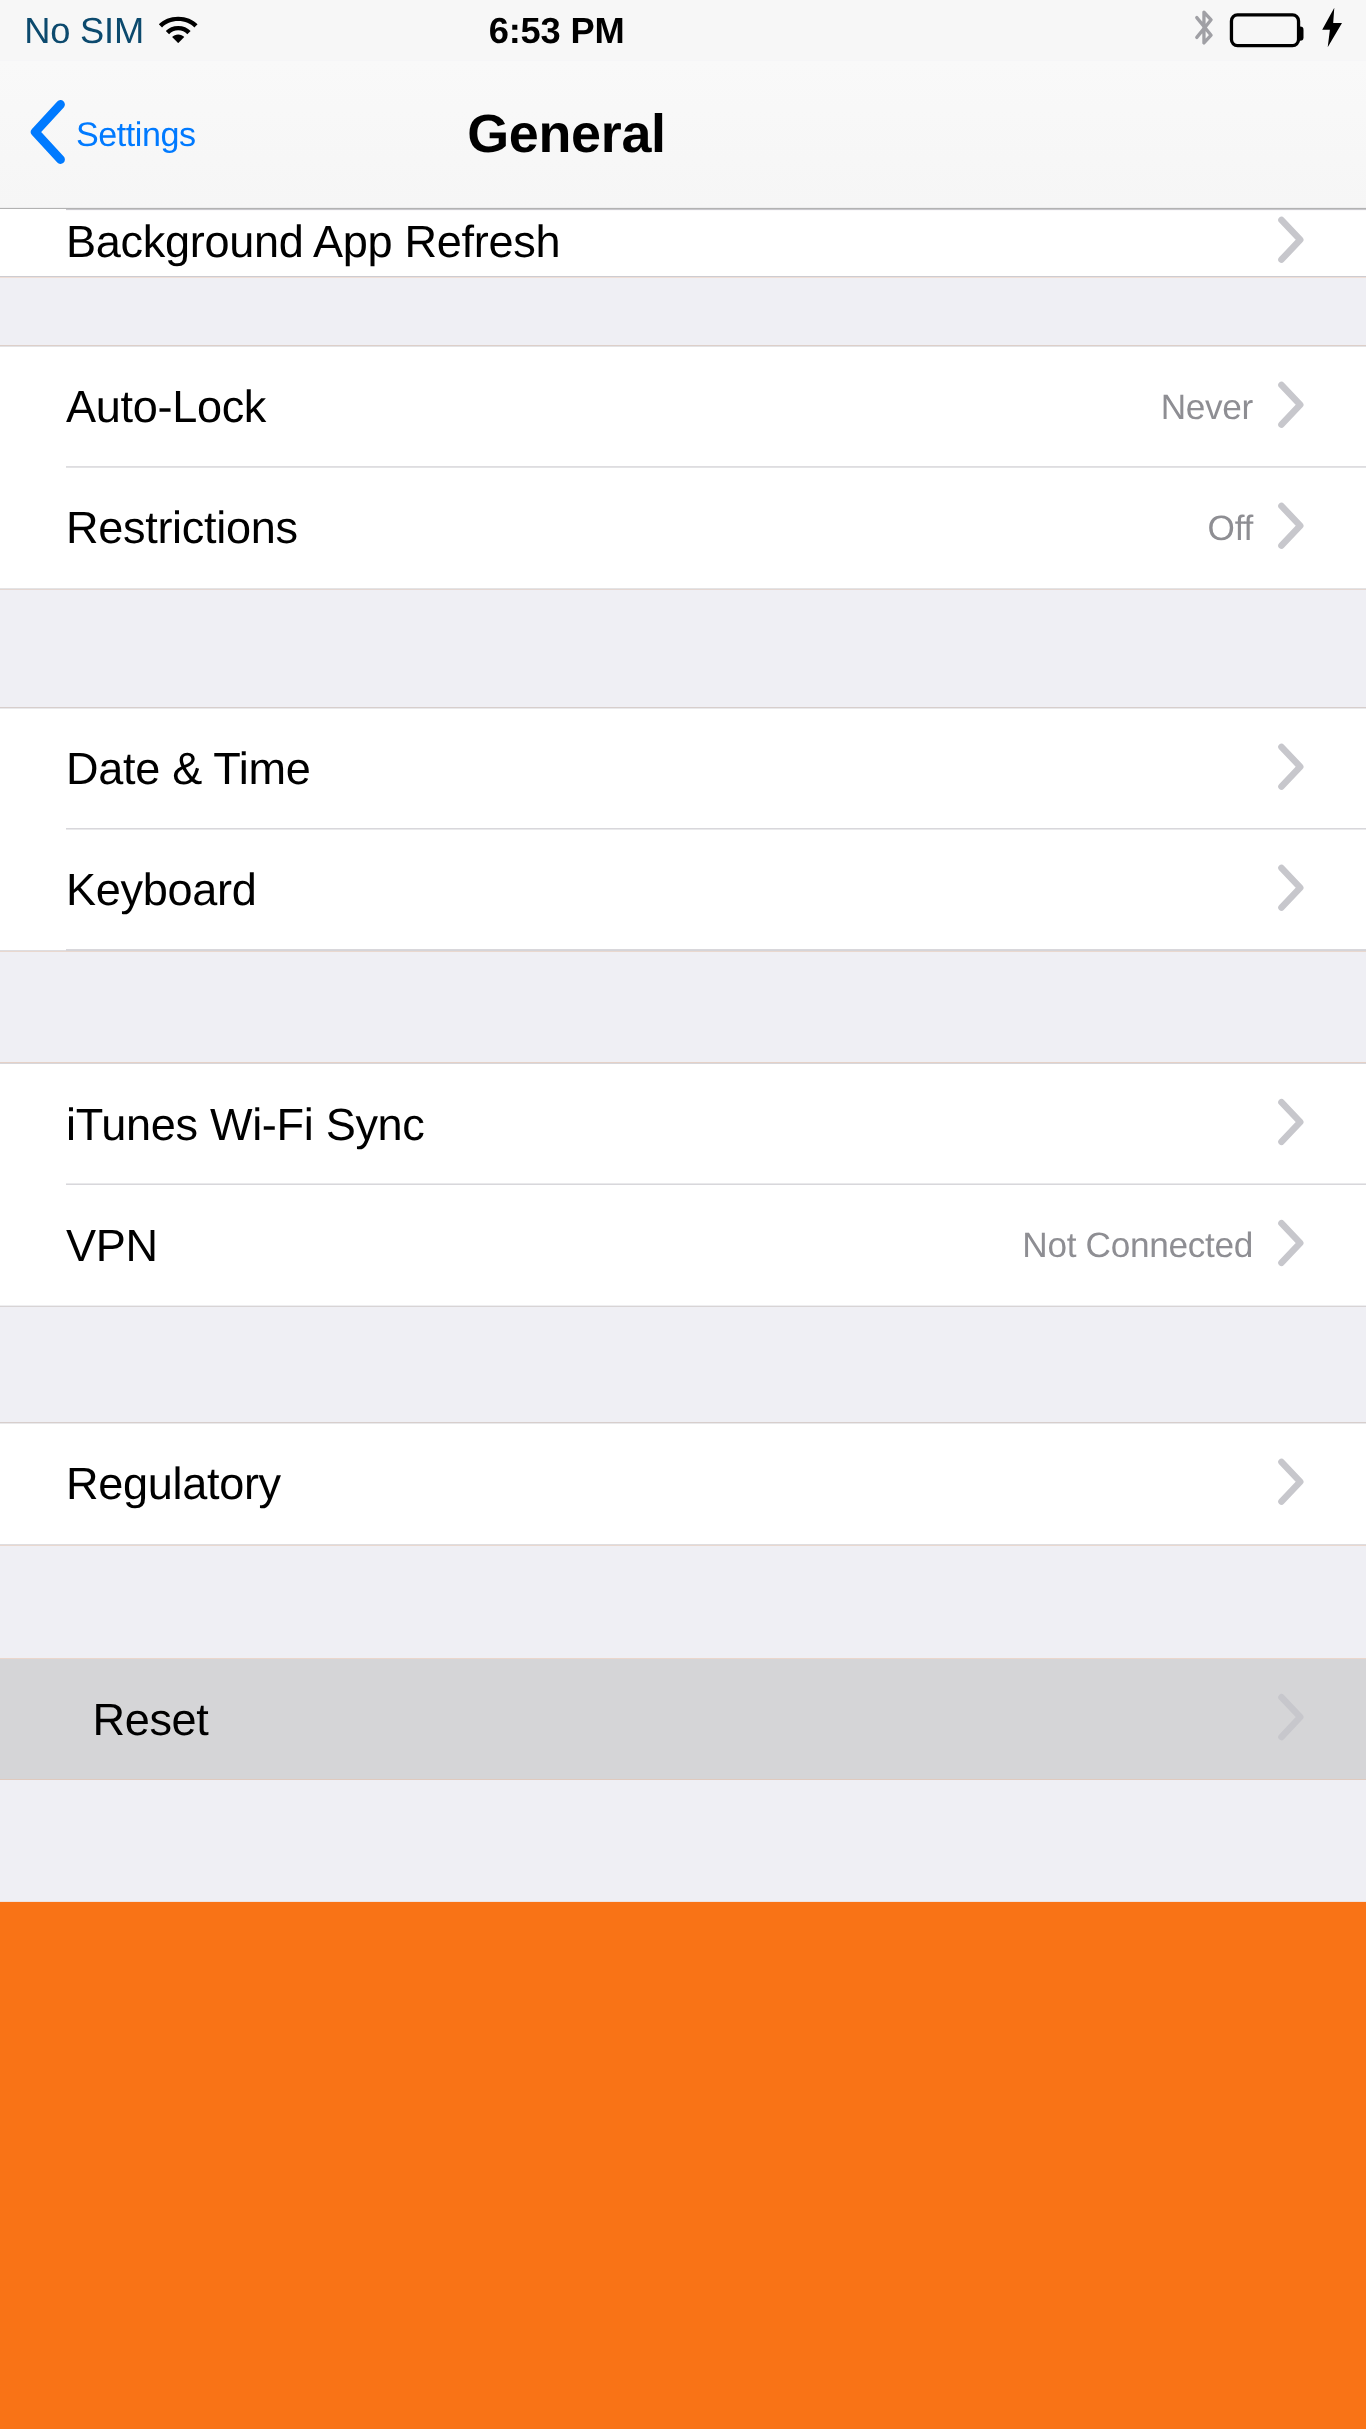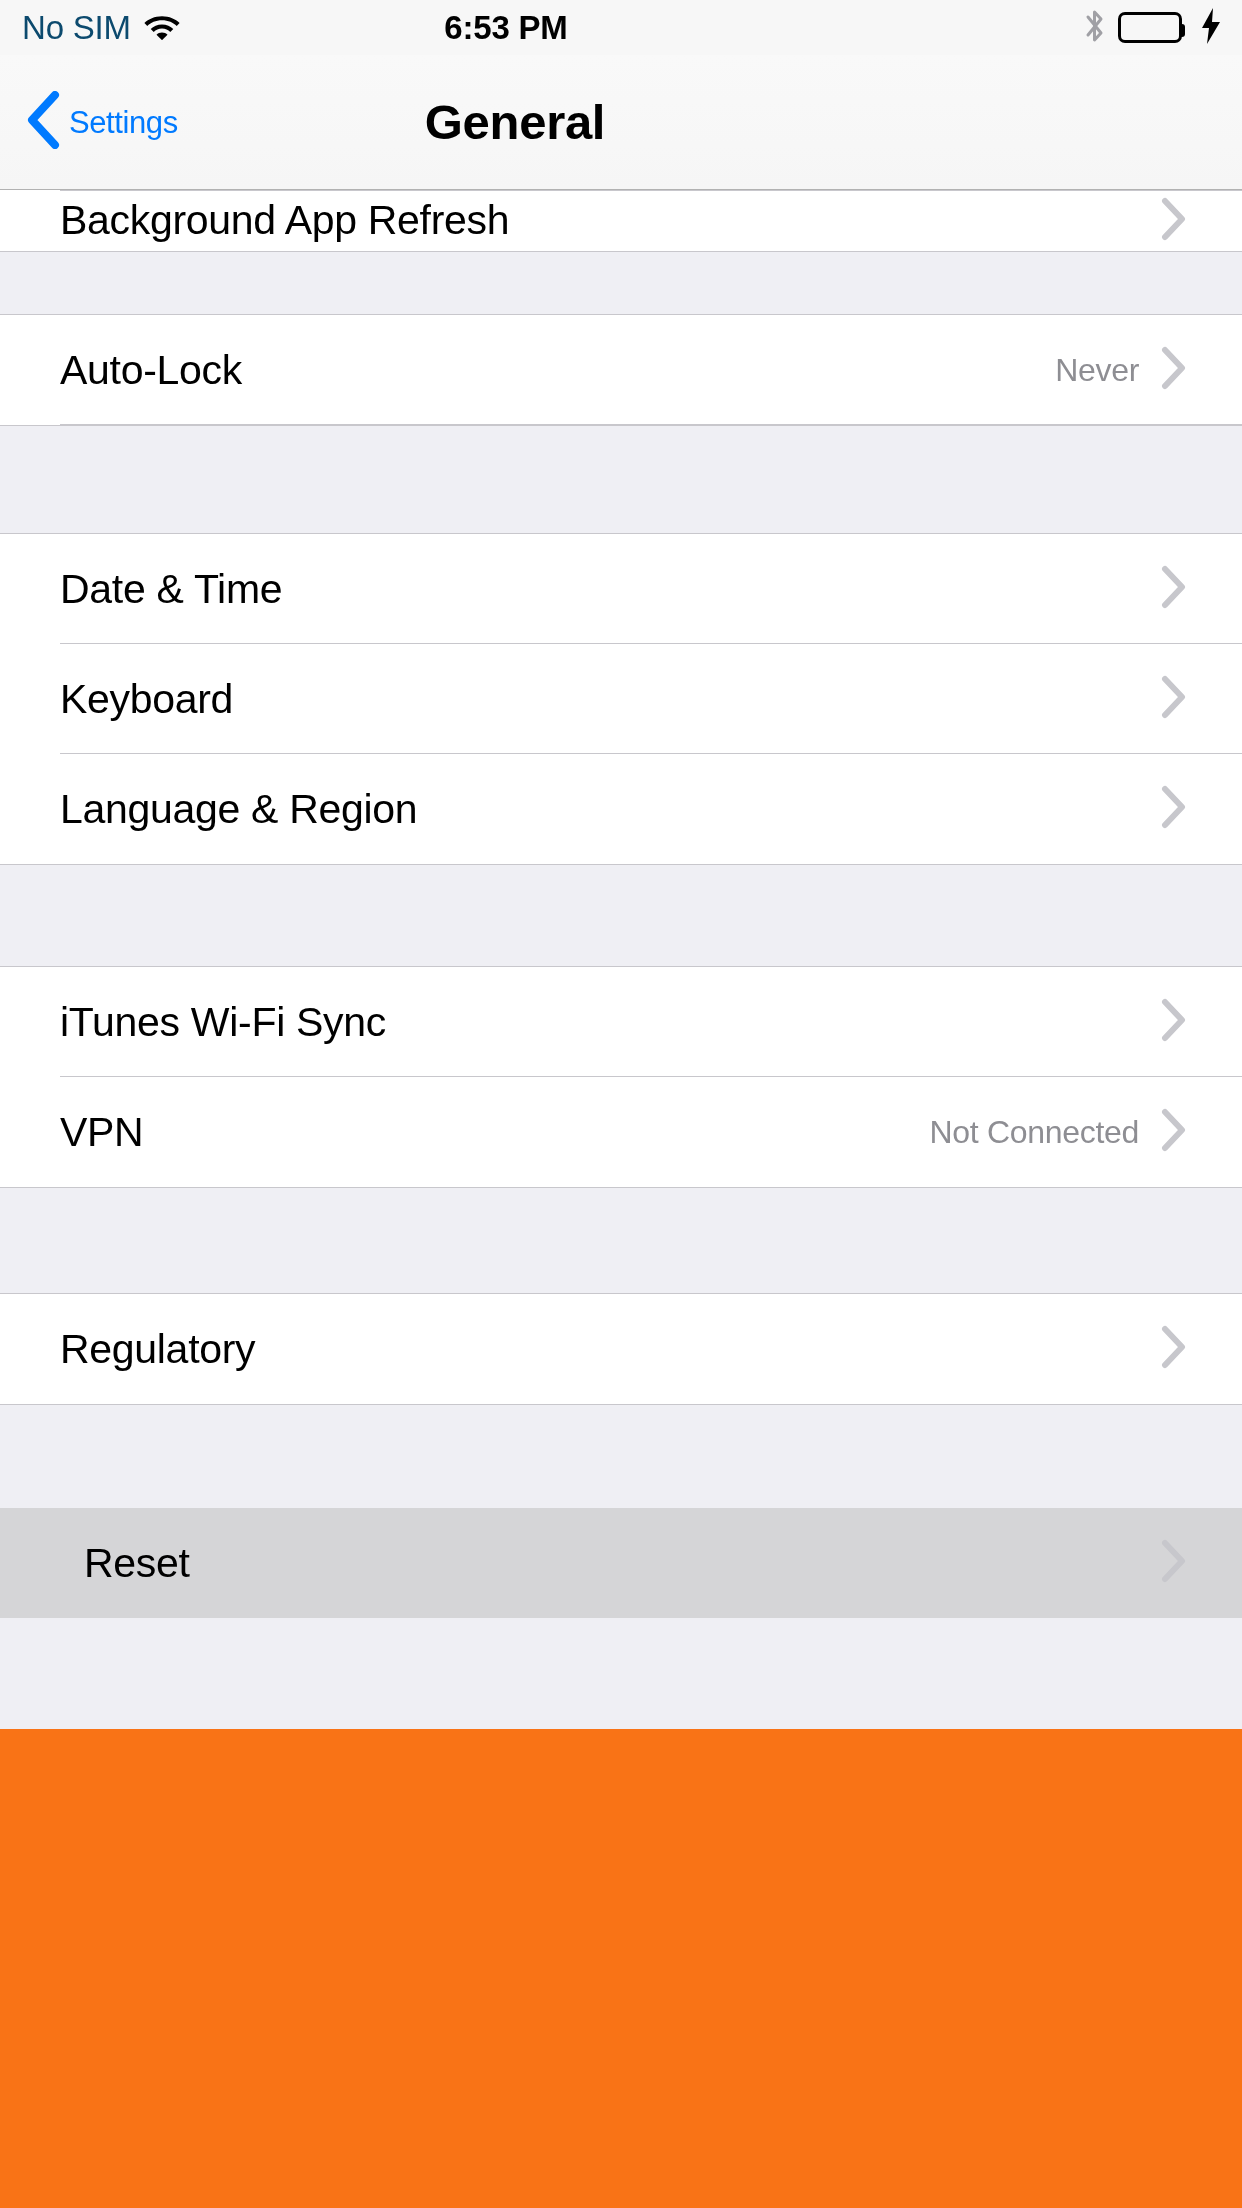--- a/index.html
+++ b/index.html
@@ -271,47 +271,48 @@
       <div class="group">
         <div class="row has-sep">
           <span class="row-label">Auto-Lock</span>
           <span class="row-right">
             <span class="row-value">Never</span>
             <span class="disclosure"><svg width="26" height="44" viewBox="0 0 26 44">
                 <path d="M4 4 L21 22 L4 40" stroke="#c7c7cc" stroke-width="6" fill="none" stroke-linecap="round" stroke-linejoin="round"></path>
               </svg></span>
           </span>
         </div>
+        <div class="row">
+          <span class="row-label">Restrictions</span>
+          <span class="row-right">
+            <span class="row-value">Off</span>
+            <span class="disclosure"><svg width="26" height="44" viewBox="0 0 26 44">
+                <path d="M4 4 L21 22 L4 40" stroke="#c7c7cc" stroke-width="6" fill="none" stroke-linecap="round" stroke-linejoin="round"></path>
+              </svg></span>
+          </span>
+        </div>
       </div>
       <div class="spacer" style="height: 107px;"></div>
       <div class="group">
         <div class="row has-sep">
           <span class="row-label">Date &amp; Time</span>
           <span class="row-right">
             <span class="disclosure"><svg width="26" height="44" viewBox="0 0 26 44">
                 <path d="M4 4 L21 22 L4 40" stroke="#c7c7cc" stroke-width="6" fill="none" stroke-linecap="round" stroke-linejoin="round"></path>
               </svg></span>
           </span>
         </div>
         <div class="row has-sep">
           <span class="row-label">Keyboard</span>
           <span class="row-right">
             <span class="disclosure"><svg width="26" height="44" viewBox="0 0 26 44">
                 <path d="M4 4 L21 22 L4 40" stroke="#c7c7cc" stroke-width="6" fill="none" stroke-linecap="round" stroke-linejoin="round"></path>
               </svg></span>
           </span>
         </div>
-        <div class="row">
-          <span class="row-label">Language &amp; Region</span>
-          <span class="row-right">
-            <span class="disclosure"><svg width="26" height="44" viewBox="0 0 26 44">
-                <path d="M4 4 L21 22 L4 40" stroke="#c7c7cc" stroke-width="6" fill="none" stroke-linecap="round" stroke-linejoin="round"></path>
-              </svg></span>
-          </span>
-        </div>
       </div>
       <div class="spacer" style="height: 101px;"></div>
       <div class="group">
         <div class="row has-sep">
           <span class="row-label">iTunes Wi-Fi Sync</span>
           <span class="row-right">
             <span class="disclosure"><svg width="26" height="44" viewBox="0 0 26 44">
                 <path d="M4 4 L21 22 L4 40" stroke="#c7c7cc" stroke-width="6" fill="none" stroke-linecap="round" stroke-linejoin="round"></path>
               </svg></span>
           </span>

